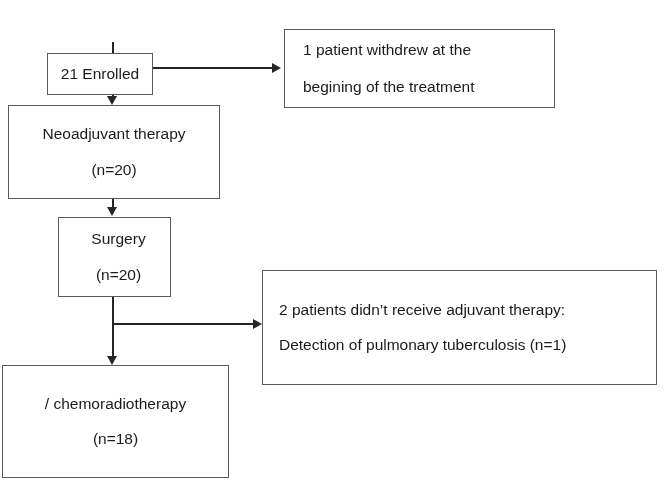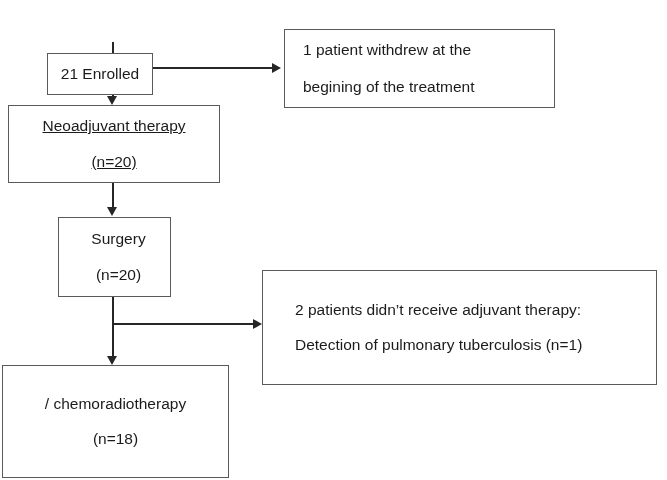--- a/index.html
+++ b/index.html
@@ -31,35 +31,35 @@
     line-height: 1.05;
     color: #1b1b1b;
   }
   .node .line {
     display: block;
     white-space: nowrap;
   }
 
   
   #node-enrolled      { left: 47px;  top: 16px;   width: 106px; height: 42px; margin-top: 37px; }
-  #node-neoadjuvant   { left: 8px;   top: 105px; width: 212px; height: 78px; text-decoration: underline; }
+  #node-neoadjuvant   { left: 8px;   top: 105px; width: 212px; height: 94px; }
   #node-surgery       { left: 58px;  top: 217px; width: 113px; height: 80px; padding-left: 8px; }
   #node-adjuvant      { left: 2px;   top: 365px; width: 227px; height: 113px; }
   #node-withdrew      { left: 284px; top: 29px;  width: 271px; height: 79px; }
   #node-noadjuvant    { left: 262px; top: 270px; width: 395px; height: 115px; }
 
   
   #node-neoadjuvant .line + .line { margin-top: 20px; }
   #node-surgery     .line + .line { margin-top: 20px; }
   #node-adjuvant    .line + .line { margin-top: 19px; }
   #node-withdrew    .line + .line { margin-top: 21px; }
   #node-noadjuvant  .line + .line { margin-top: 18px; }
 
   #node-withdrew   { align-items: flex-start; padding-left: 18px; }
-  #node-noadjuvant { align-items: flex-start; padding-left: 32px; }
+  #node-noadjuvant { align-items: flex-start; padding-left: 16px; }
   #node-noadjuvant .line.indent { padding-left: 36px; }
 
   
   .conn {
     position: absolute;
     background: #262626;
   }
   .conn.v { width: 2px; }
   .conn.h { height: 2px; }
 

